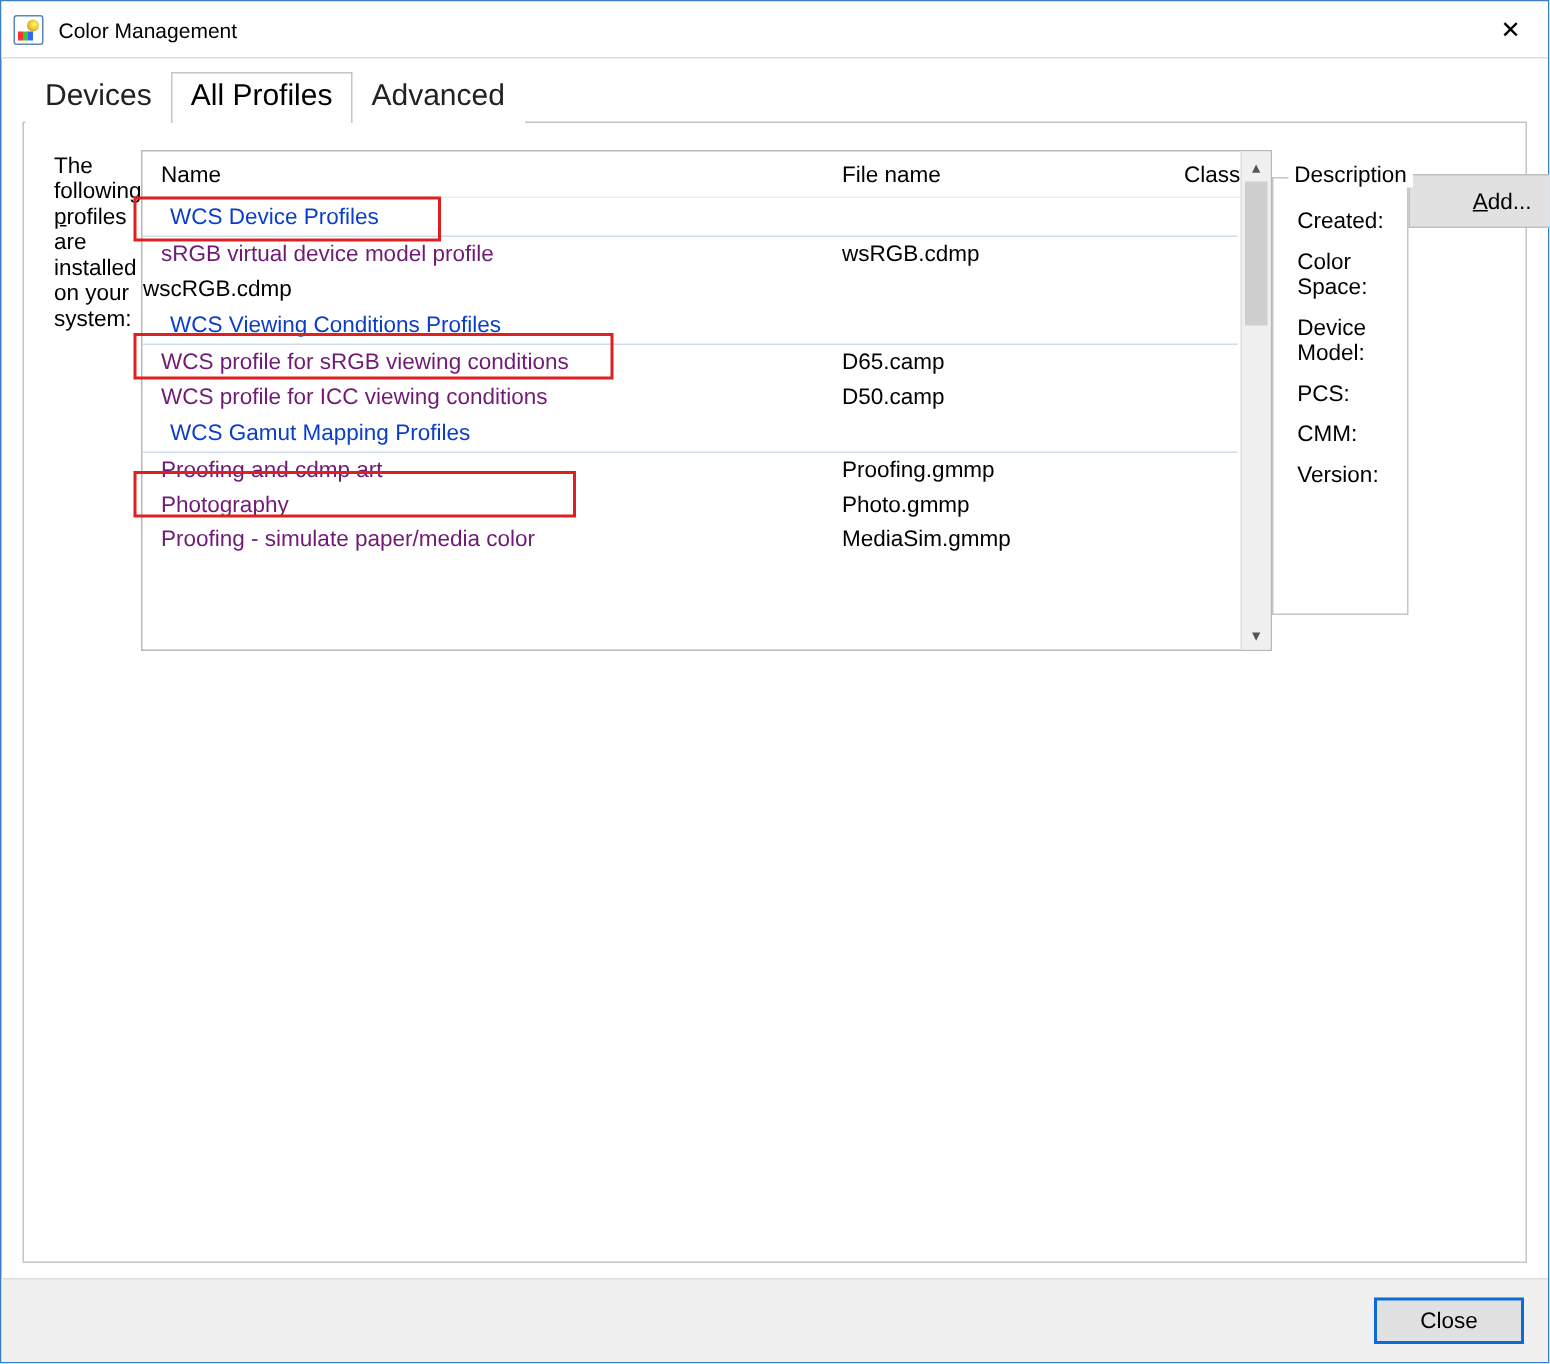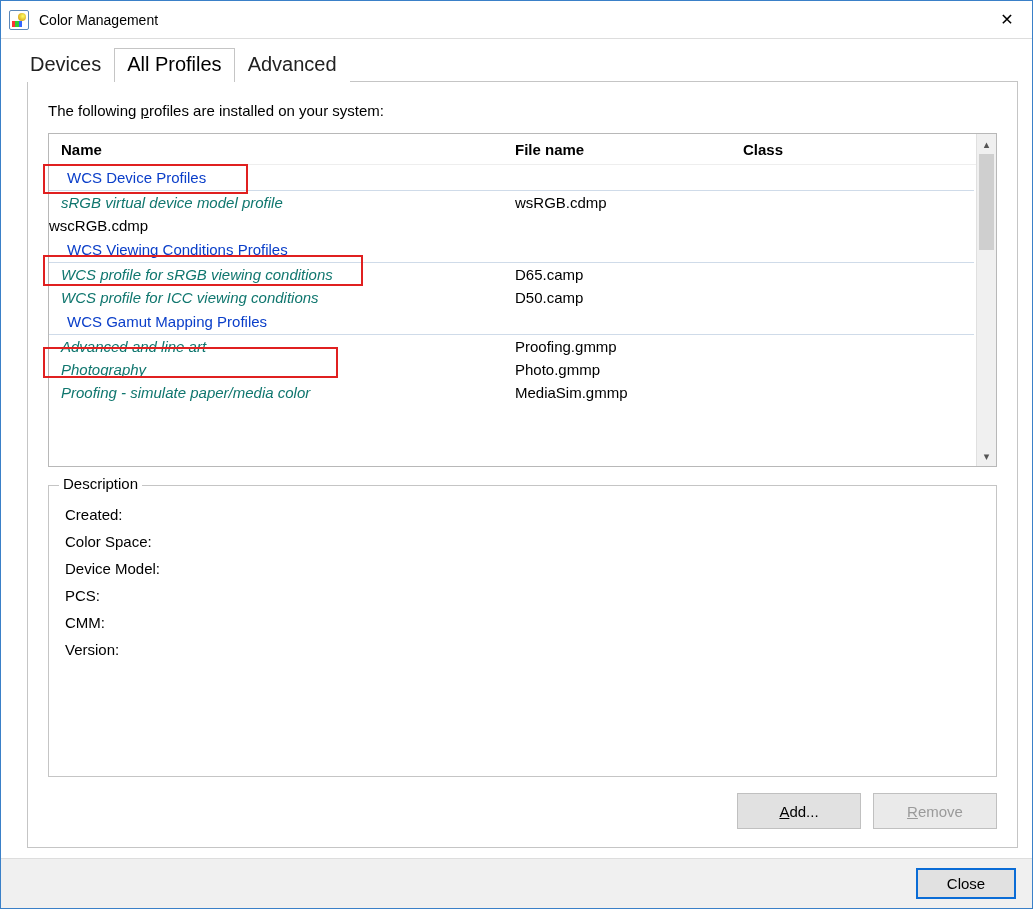--- a/index.html
+++ b/index.html
@@ -94,23 +94,22 @@
       border-color: #c5c5c5;
       background: #fff;
       z-index: 2;
     }
     .tab-page {
       border: 1px solid #c5c5c5;
       padding: 18px 20px 18px 20px;
       background: #fff;
       flex: 1;
       display: flex;
-      flex-direction: column;
+      flex-direction: row;
       min-height: 0;
-      margin-left: 12px;
     }
     .intro {
       font-size: 15px;
       color: #000;
       margin: 2px 0 14px 0;
     }
     .profiles-box {
       border: 1px solid #b8b8b8;
       height: 334px;
       display: flex;
@@ -119,21 +118,20 @@
     .profiles-scroll {
       flex: 1;
       overflow: hidden;
     }
     .profiles-header {
       display: flex;
       border-bottom: 1px solid #eee;
       height: 31px;
       align-items: center;
       font-size: 15px;
-      font-weight: bold;
     }
     .col-name { flex: 0 0 466px; padding-left: 12px; }
     .col-file { flex: 0 0 228px; }
     .col-class { flex: 1; }
     .group-row {
       color: #0a3ec9;
       font-size: 15px;
       padding: 4px 0 4px 18px;
       border-bottom: 1px solid #cfdbe9;
       position: relative;
@@ -147,21 +145,21 @@
     .highlight-box {
       position: absolute;
       border: 2px solid #e02020;
       pointer-events: none;
     }
     .item-row {
       display: flex;
       font-size: 15px;
       padding: 3px 0;
     }
-    .item-row .col-name { color: #0f766e; font-style: italic; }
+    .item-row .col-name { color: #701a75; }
     .item-row .col-file { color: #000; }
     .scrollbar {
       width: 20px;
       background: #f0f0f0;
       border-left: 1px solid #e0e0e0;
       position: relative;
     }
     .scroll-arrow {
       position: absolute;
       left: 0; width: 100%;
@@ -288,21 +286,21 @@
             <div class="col-name">WCS profile for ICC viewing conditions</div>
             <div class="col-file">D50.camp</div>
             <div class="col-class"></div>
           </div>
 
           
           <div class="group-row">
             <span class="group-row-text">WCS Gamut Mapping Profiles</span>
           </div>
           <div class="item-row">
-            <div class="col-name">Advanced and line art</div>
+            <div class="col-name">Proofing and cdmp art</div>
             <div class="col-file">Proofing.gmmp</div>
             <div class="col-class"></div>
           </div>
           <div class="item-row">
             <div class="col-name">Photography</div>
             <div class="col-file">Photo.gmmp</div>
             <div class="col-class"></div>
           </div>
           <div class="item-row">
             <div class="col-name">Proofing - simulate paper/media color</div>

